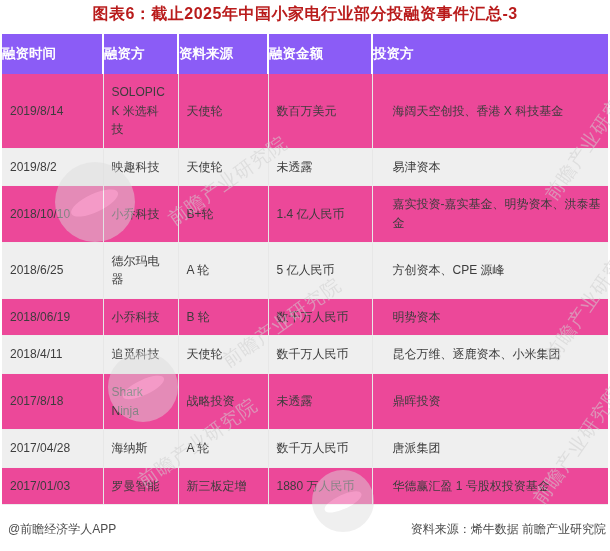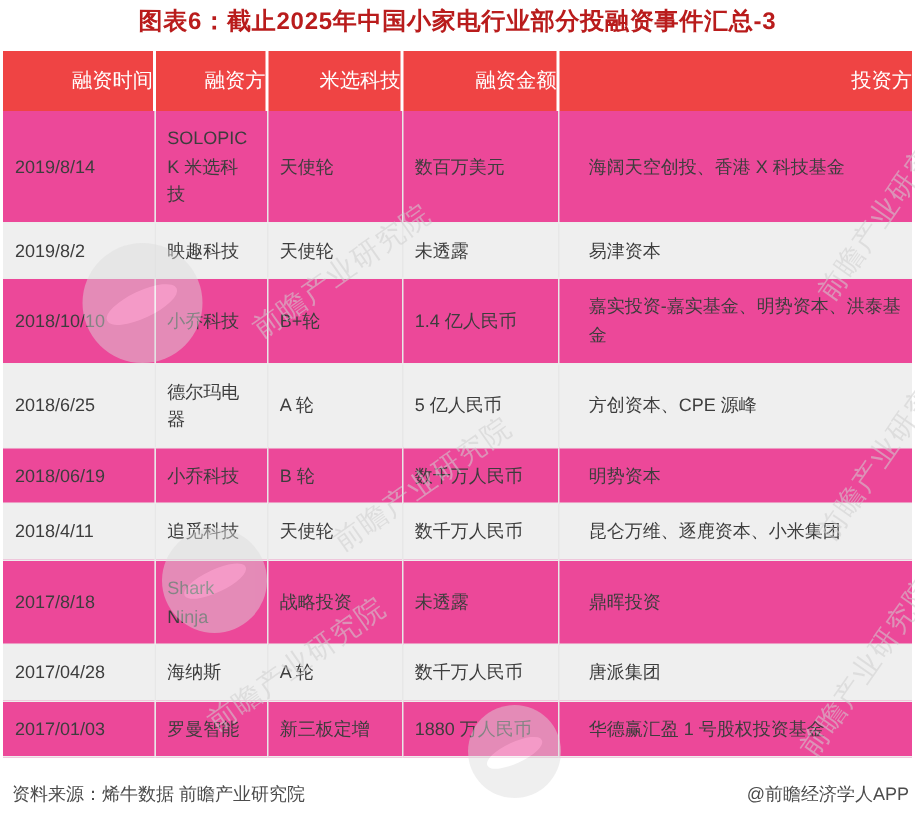--- a/index.html
+++ b/index.html
@@ -9,22 +9,22 @@
   }
   .title {
     padding-top:4px; text-align:center; font-size:16px; font-weight:bold;
     color:#b91c1c; letter-spacing:.5px;
   }
   table.data-table {
     border-collapse:collapse; table-layout:fixed;
     width:606px; margin:9px 2px 0 2px; position:relative; z-index:1;
   }
   th {
-    background:#ef4444; color:#ffffff; font-weight:normal; font-size:13.5px;
-    height:40px; text-align:right; border-right:2px solid #ffffff; padding:0;
+    background:#8b5cf6; color:#ffffff; font-weight:bold; font-size:13.5px;
+    height:40px; text-align:left; border-right:2px solid #ffffff; padding:0;
   }
   th:last-child { border-right:none; }
   td {
     font-size:12px; color:#3d3d3d; padding:9px 8px; line-height:1.55;
     border-right:1px solid #e7e7e7; border-bottom:1px solid #ededed;
     vertical-align:middle; background:#ec4899; word-break:break-word;
   }
   td:last-child { border-right:none; padding-left:20px; padding-right:6px; }
   tbody tr:nth-child(even) td { background:#efefef; }
   .footer {
@@ -69,21 +69,21 @@
       <col style="width:101px">
         <col style="width:75px">
         <col style="width:90px">
       <col style="width:104px">
         <col style="width:236px">
     </colgroup>
     <thead>
       <tr id="header-row">
           <th>融资时间</th>
           <th>融资方</th>
-          <th>米选科技</th>
+          <th>资料来源</th>
           <th>融资金额</th>
           <th>投资方</th>
         </tr>
     </thead>
     <tbody id="table-body">
         <tr>
           <td>2019/8/14</td>
           <td>SOLOPICK 米选科技</td>
           <td>天使轮</td>
           <td>数百万美元</td>
@@ -152,17 +152,17 @@
   <span class="wm wm-r55 wm2">前瞻产业研究院</span>
   <span class="wm wm-r55 wm3">前瞻产业研究院</span>
   <span class="wm wm-r35 wm4">前瞻产业研究院</span>
   <span class="wm wm-r55 wm5">前瞻产业研究院</span>
   <span class="wm wm-r35 wm6">前瞻产业研究院</span>
   <span class="wm-circle wmc1"></span>
   <span class="wm-circle wmc2"></span>
   <span class="wm-circle wmc3"></span>
 
   <div class="footer">
+    <span>@前瞻经济学人APP</span>
     <span>资料来源：烯牛数据 前瞻产业研究院</span>
-    <span>@前瞻经济学人APP</span>
   </div>
 
 </div>
 
 </body></html>

